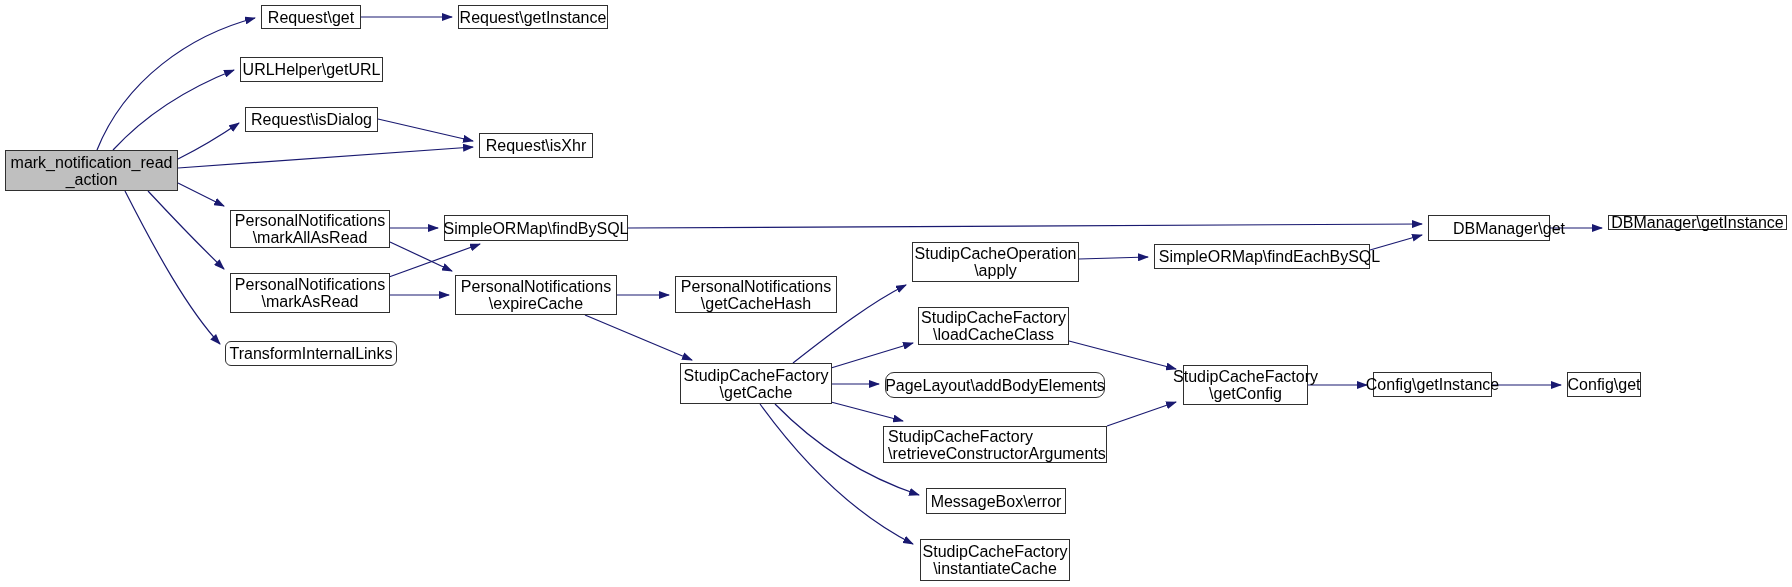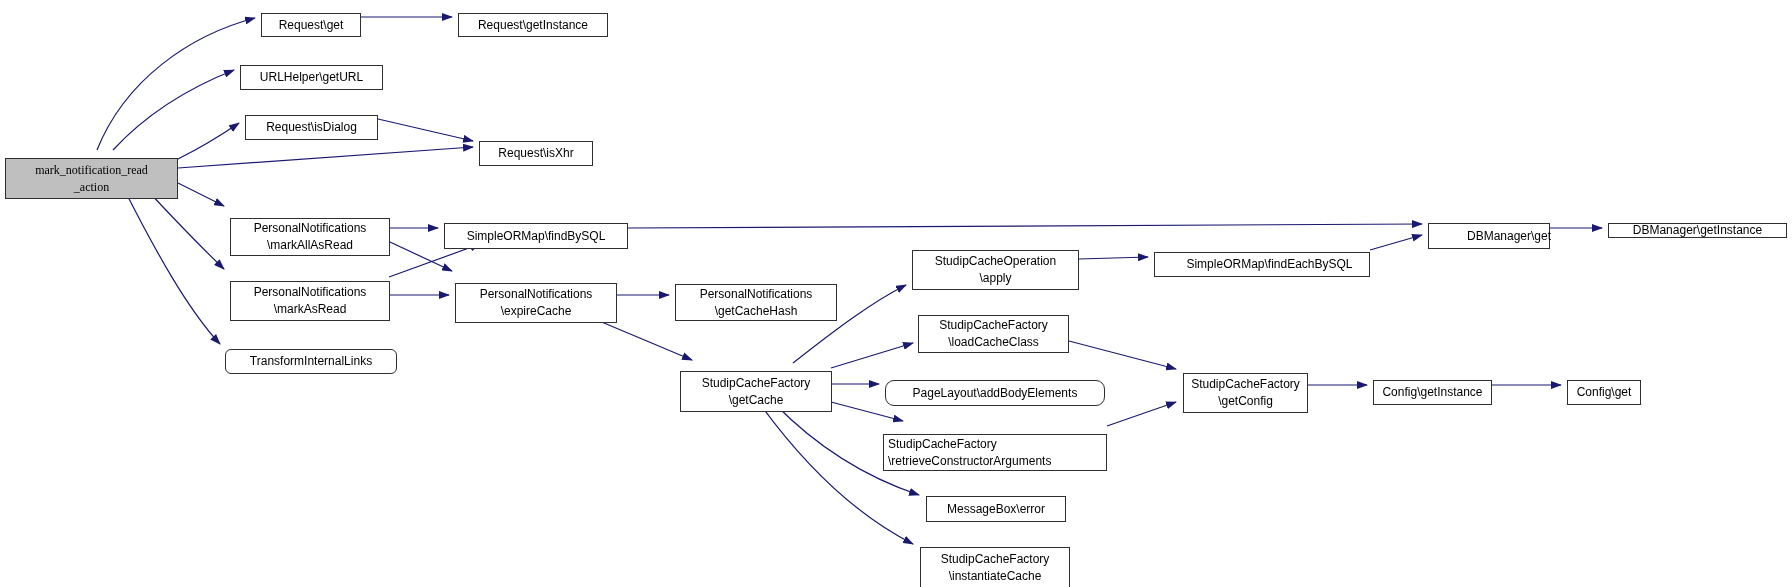--- a/index.html
+++ b/index.html
@@ -14,30 +14,29 @@
   #edge-layer { position: absolute; left: 0; top: 0; }
   .node {
     position: absolute;
     box-sizing: border-box;
     background: #ffffff;
     border: 1px solid #2f2f2f;
     display: flex;
     flex-direction: column;
     justify-content: center;
     align-items: center;
-    font-size: 12px;
+    font-size: 16px;
     line-height: 17px;
     color: #000000;
     white-space: nowrap;
     cursor: pointer;
     z-index: 2;
-    margin-top: 8px;
   }
   .node.align-left { align-items: flex-start; padding-left: 4px; }
-  .node.root { background: #bfbfbf; font-family: Liberation Serif, serif; }
+  .node.root { background: #bfbfbf; }
   .node span { display: block; }
 </style>
 </head>
 <body>
 
 <div id="canvas">
   <svg id="edge-layer" width="1792" height="587" viewBox="0 0 1792 587">
       <defs>
         <marker id="arrow" markerWidth="11" markerHeight="8" refX="10" refY="4" orient="auto" markerUnits="userSpaceOnUse">
           <path d="M0,0 L11,4 L0,8 z" fill="#191970"></path>

